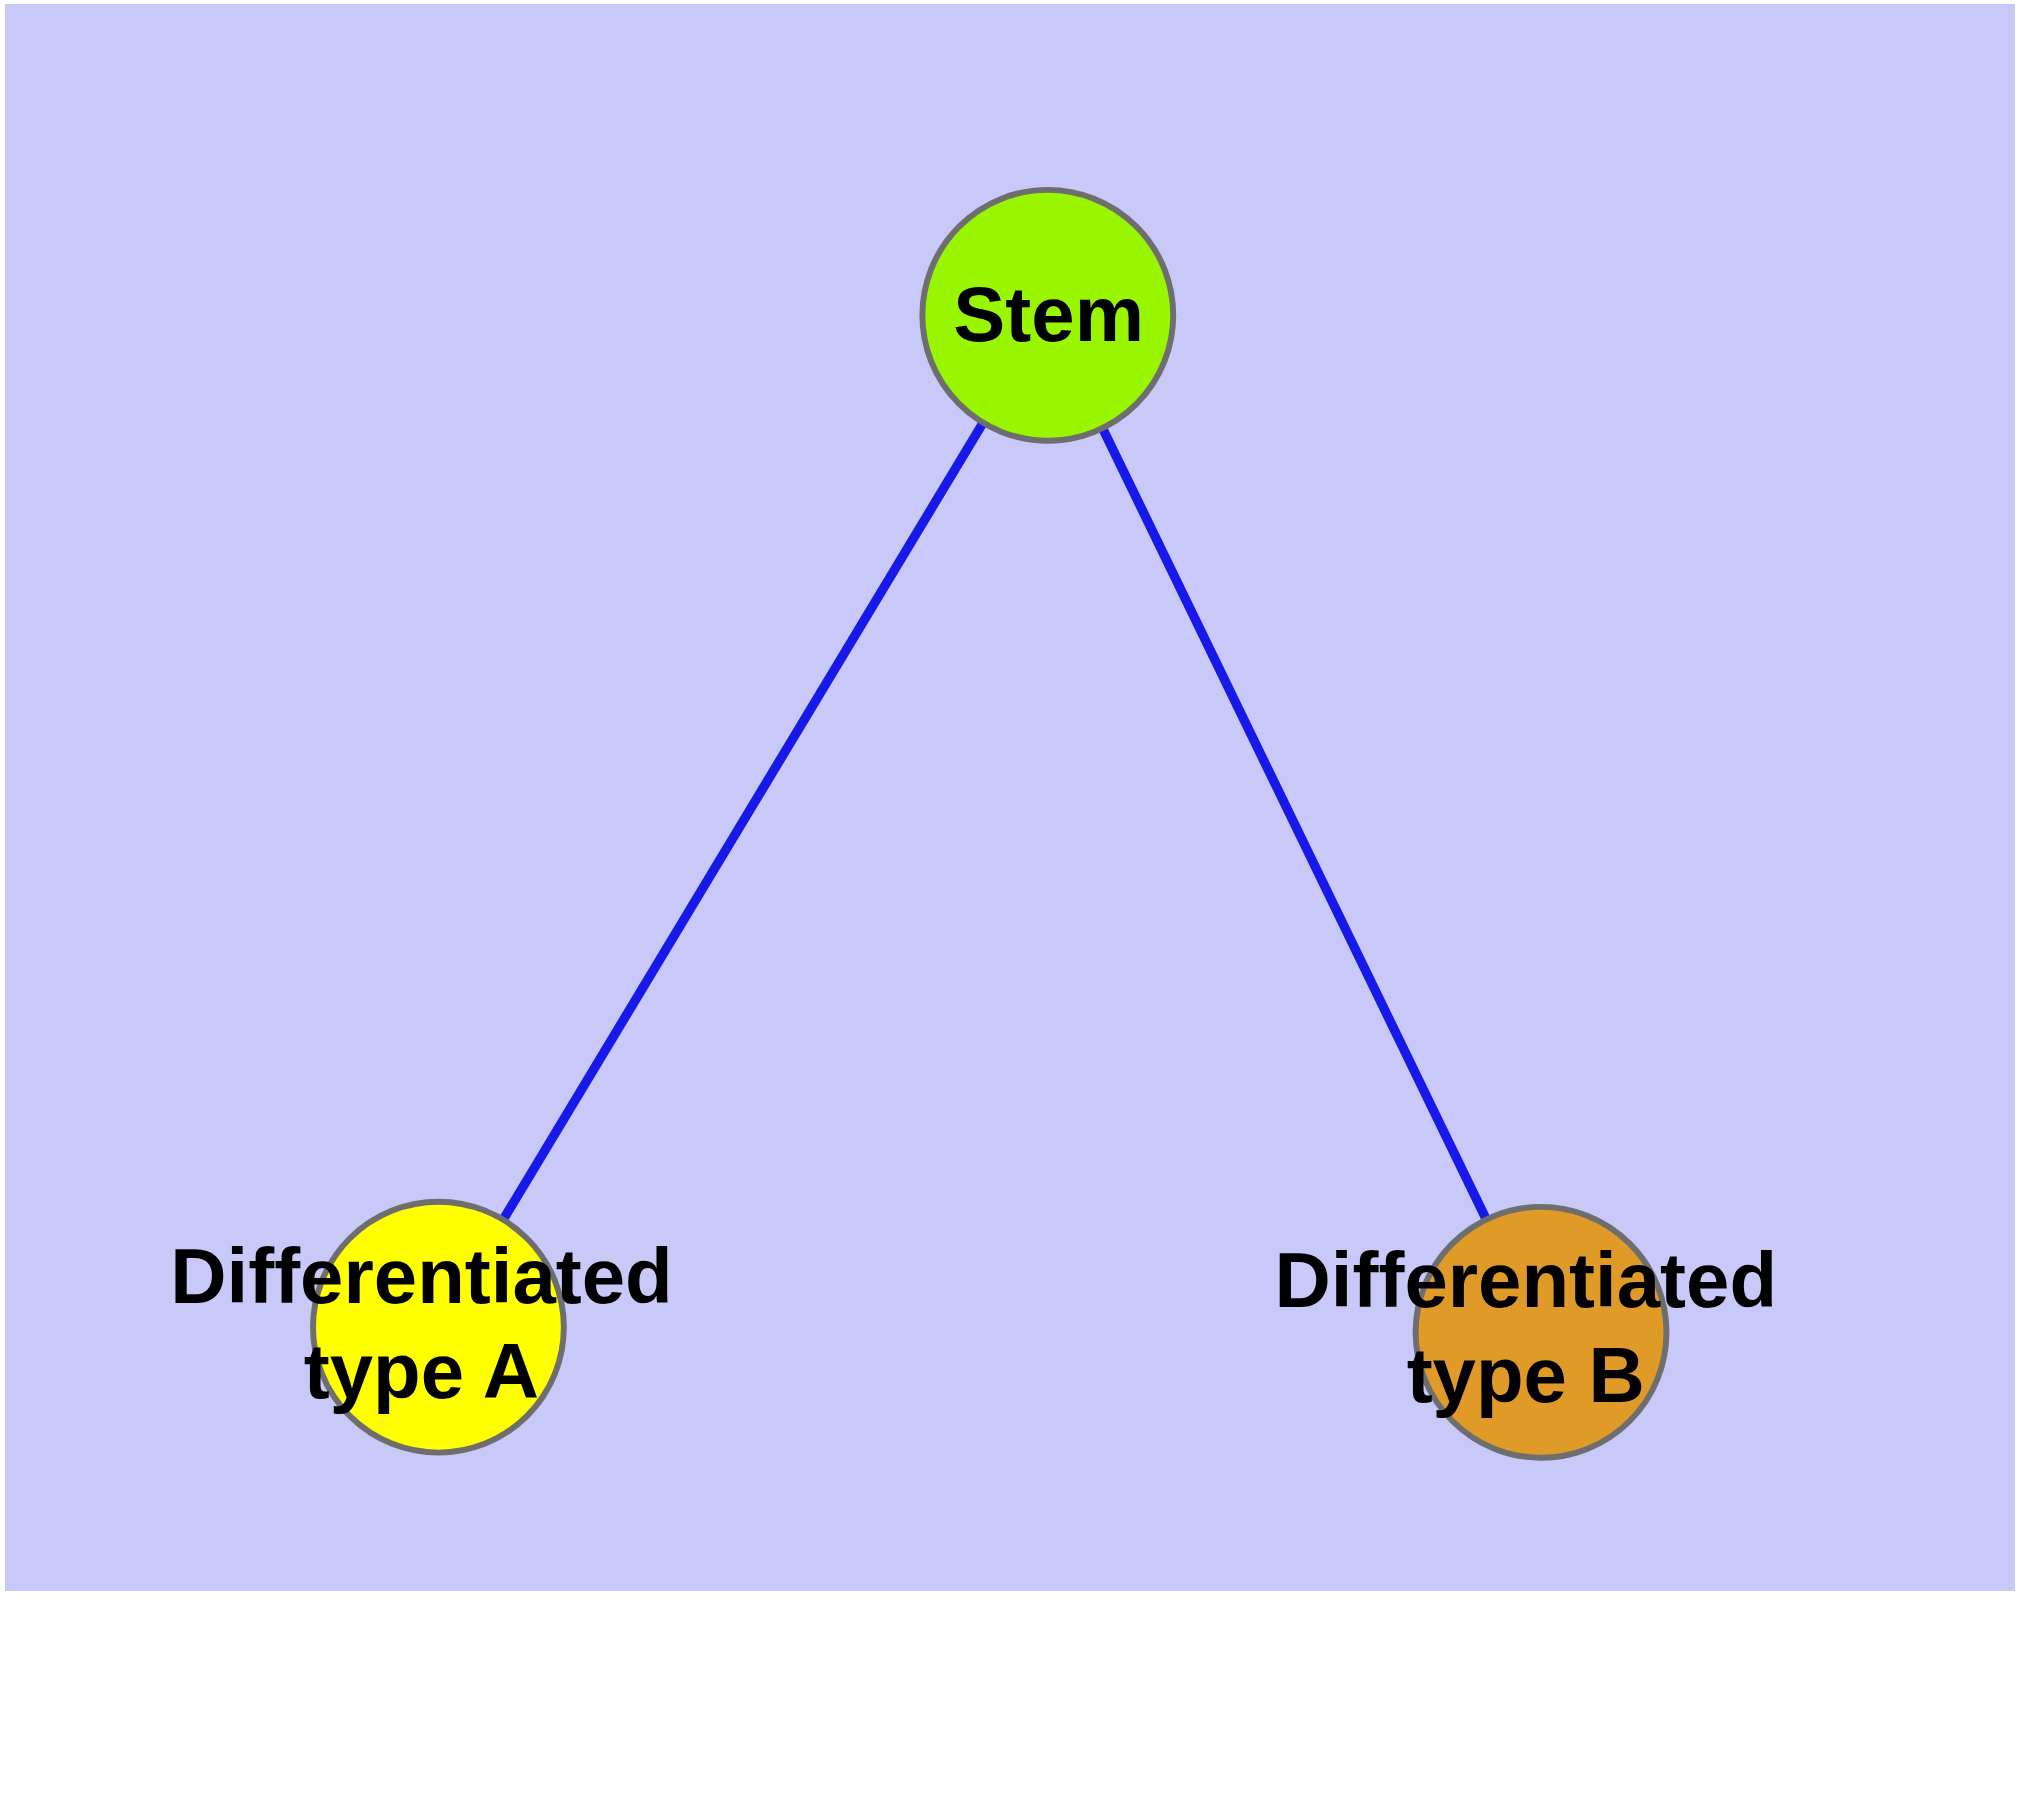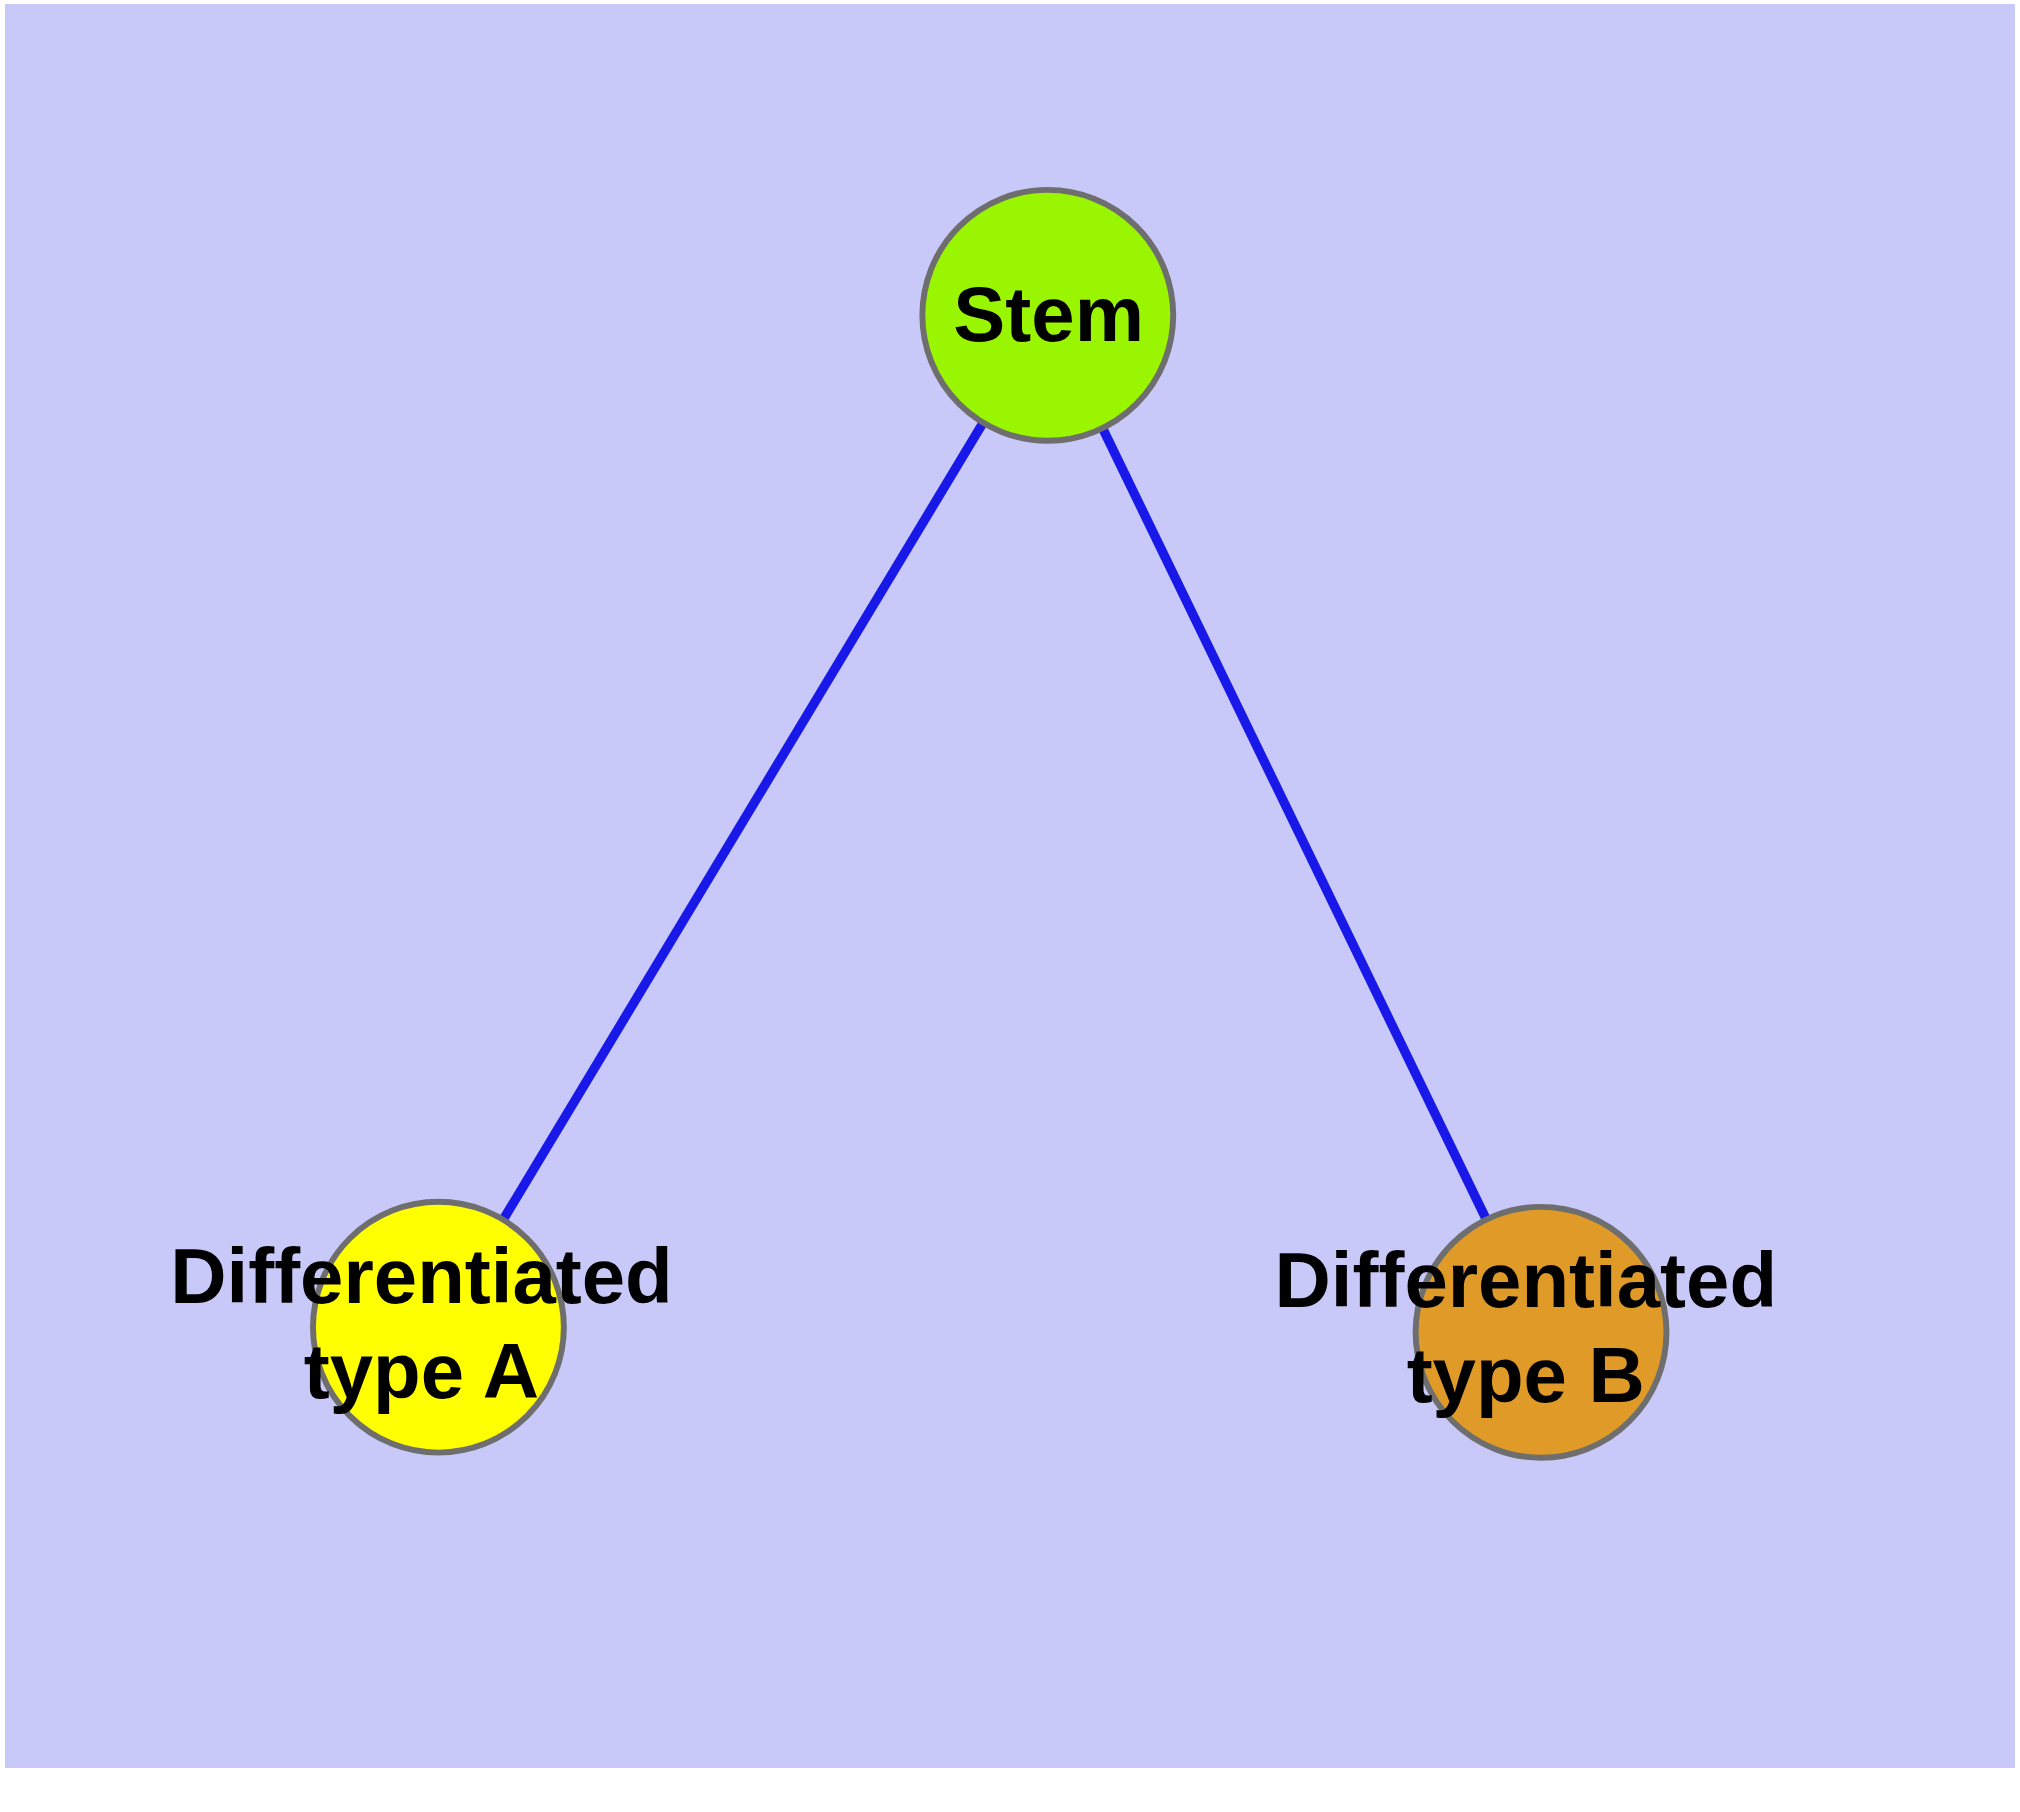--- a/index.html
+++ b/index.html
@@ -3,21 +3,21 @@
 <meta charset="utf-8">
 <style>
   html, body {
     margin: 0;
     padding: 0;
     background: #ffffff;
   }
   #canvas {
     position: relative;
     width: 2021px;
-    height: 1768px;
+    height: 1591px;
     background: #ffffff;
     overflow: hidden;
     font-family: "Liberation Sans", sans-serif;
   }
   #plot-area {
     position: absolute;
     left: 5.1px;
     top: 4.2px;
     width: 2010px;
     height: 1808px;

